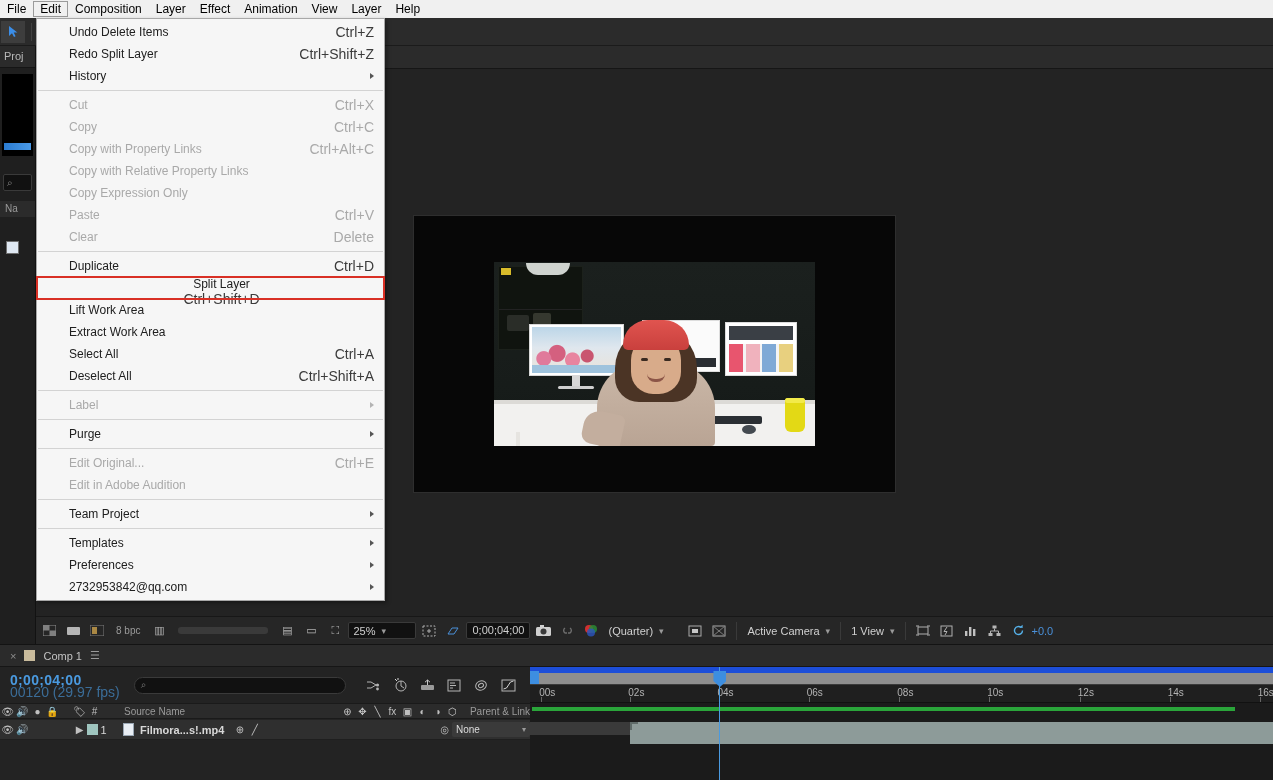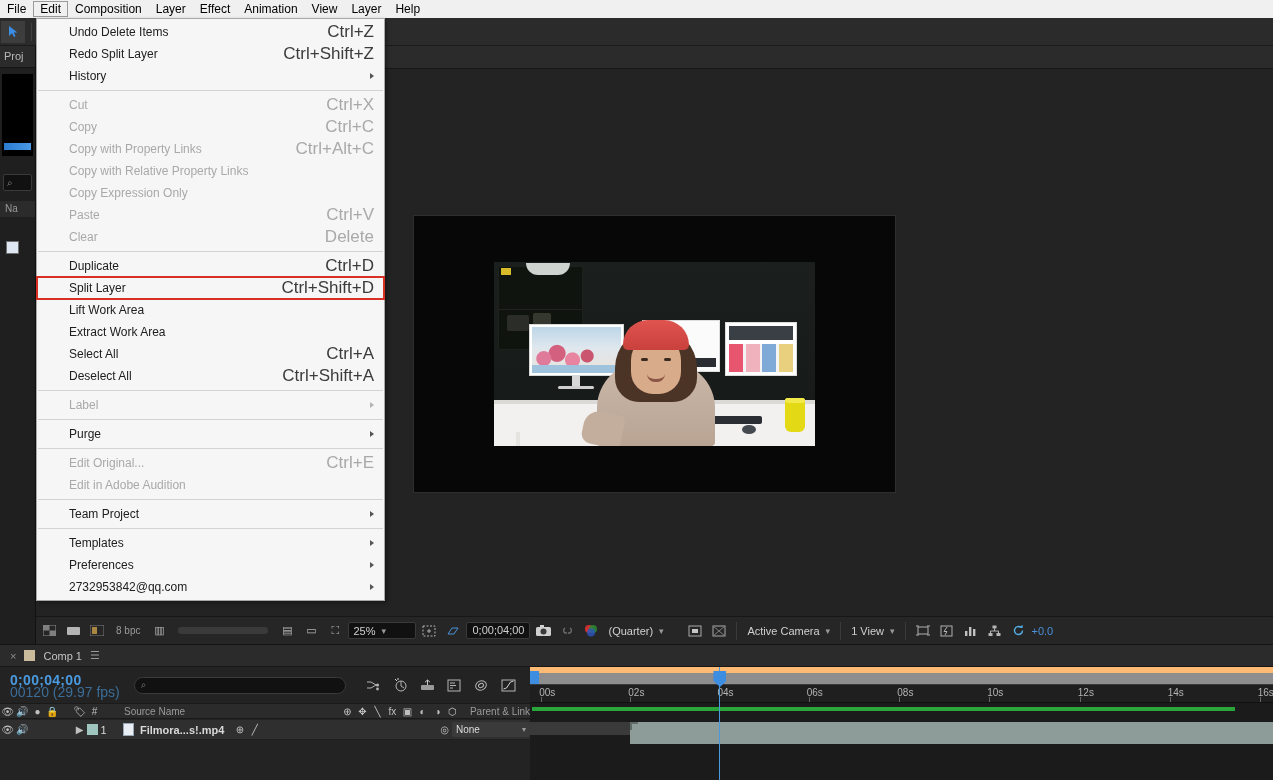--- a/index.html
+++ b/index.html
@@ -200,21 +200,21 @@
   .tl-search {
     width: 212px; height: 17px; margin-left: 14px; background: #111;
     border: 1px solid #3a3a3a; border-radius: 9px; display: flex; align-items: center;
     padding-left: 6px; color: #7f7f7f; font-size: 10px; gap:3px;
   }
   .tl-switch { width: 27px; height: 22px; display: flex; align-items: center; justify-content: center;
                color: #b5b5b5; font-size: 12px; }
 
   .tl-ruler {
     position: absolute; left: 530px; right: 0; top: 22px; height: 36px;
-    background: #fdba74;
+    background: #1d4ed8;
   }
   .wab { position:absolute; left:0; right:0; top:6px; height:11px; background:#8e8e8e; }
   .wab .hd-l { position:absolute; left:0; top:-2px; width:9px; height:15px; background:#3d8ee0; }
   .ruler-ticks {
     position:absolute; left:0; right:0; top:17px; height:19px; background:#1f1f1f;
     border-top:1px solid #3a3a3a; border-bottom:1px solid #111;
   }
   .ruler-ticks .tk {
     position:absolute; top:2px; color:#b4b4b4; font-size:10px; transform:translateX(-2px);
   }
@@ -264,21 +264,21 @@
     position: absolute; top: 18px; left: 36px; width: 349px;
     background: #f6f6f6; border: 1px solid #a8a8a8;
     box-shadow: 2px 2px 4px rgba(0,0,0,.35);
     z-index: 50; padding: 2px 0; font-size: 12px; color: #202020;
   }
   .menu .item {
     position: relative; height: 22px; display: flex; align-items: center;
     padding: 0 10px 0 32px; white-space: nowrap; cursor: default;
   }
   .menu .item .lbl { flex: 1; }
-  .menu .item .sc { color: #3b3b3b; font-size: 17px; }
+  .menu .item .sc { color: #3b3b3b; font-size: 14px; }
   .menu .item.dis .lbl, .menu .item.dis .sc { color: #a9a9a9; }
   .menu .item .arrow {
     width: 0; height: 0; border-left: 4px solid #555;
     border-top: 3.5px solid transparent; border-bottom: 3.5px solid transparent;
     margin-left: 8px;
   }
   .menu .item.dis .arrow { border-left-color: #b4b4b4; }
   .menu .sep { height: 1px; background: #d3d3d3; margin: 3px 1px; }
   .menu .item.hl {
     outline: 2px solid #d93025; outline-offset: -1px;
@@ -741,21 +741,21 @@
       </div>
       <div class="item dis">
         <span class="lbl">Clear</span>
         <span class="sc">Delete</span>
       </div>
       <div class="sep"></div>
       <div class="item">
         <span class="lbl">Duplicate</span>
         <span class="sc">Ctrl+D</span>
       </div>
-      <div class="item hl" style="outline-color: rgb(217, 48, 37);">
+      <div class="item hl" style="outline-color: rgb(217, 48, 37); flex-direction: column;">
         <span class="lbl">Split Layer</span>
         <span class="sc">Ctrl+Shift+D</span>
       </div>
       <div class="item">
         <span class="lbl">Lift Work Area</span>
       </div>
       <div class="item">
         <span class="lbl">Extract Work Area</span>
       </div>
       <div class="item">

